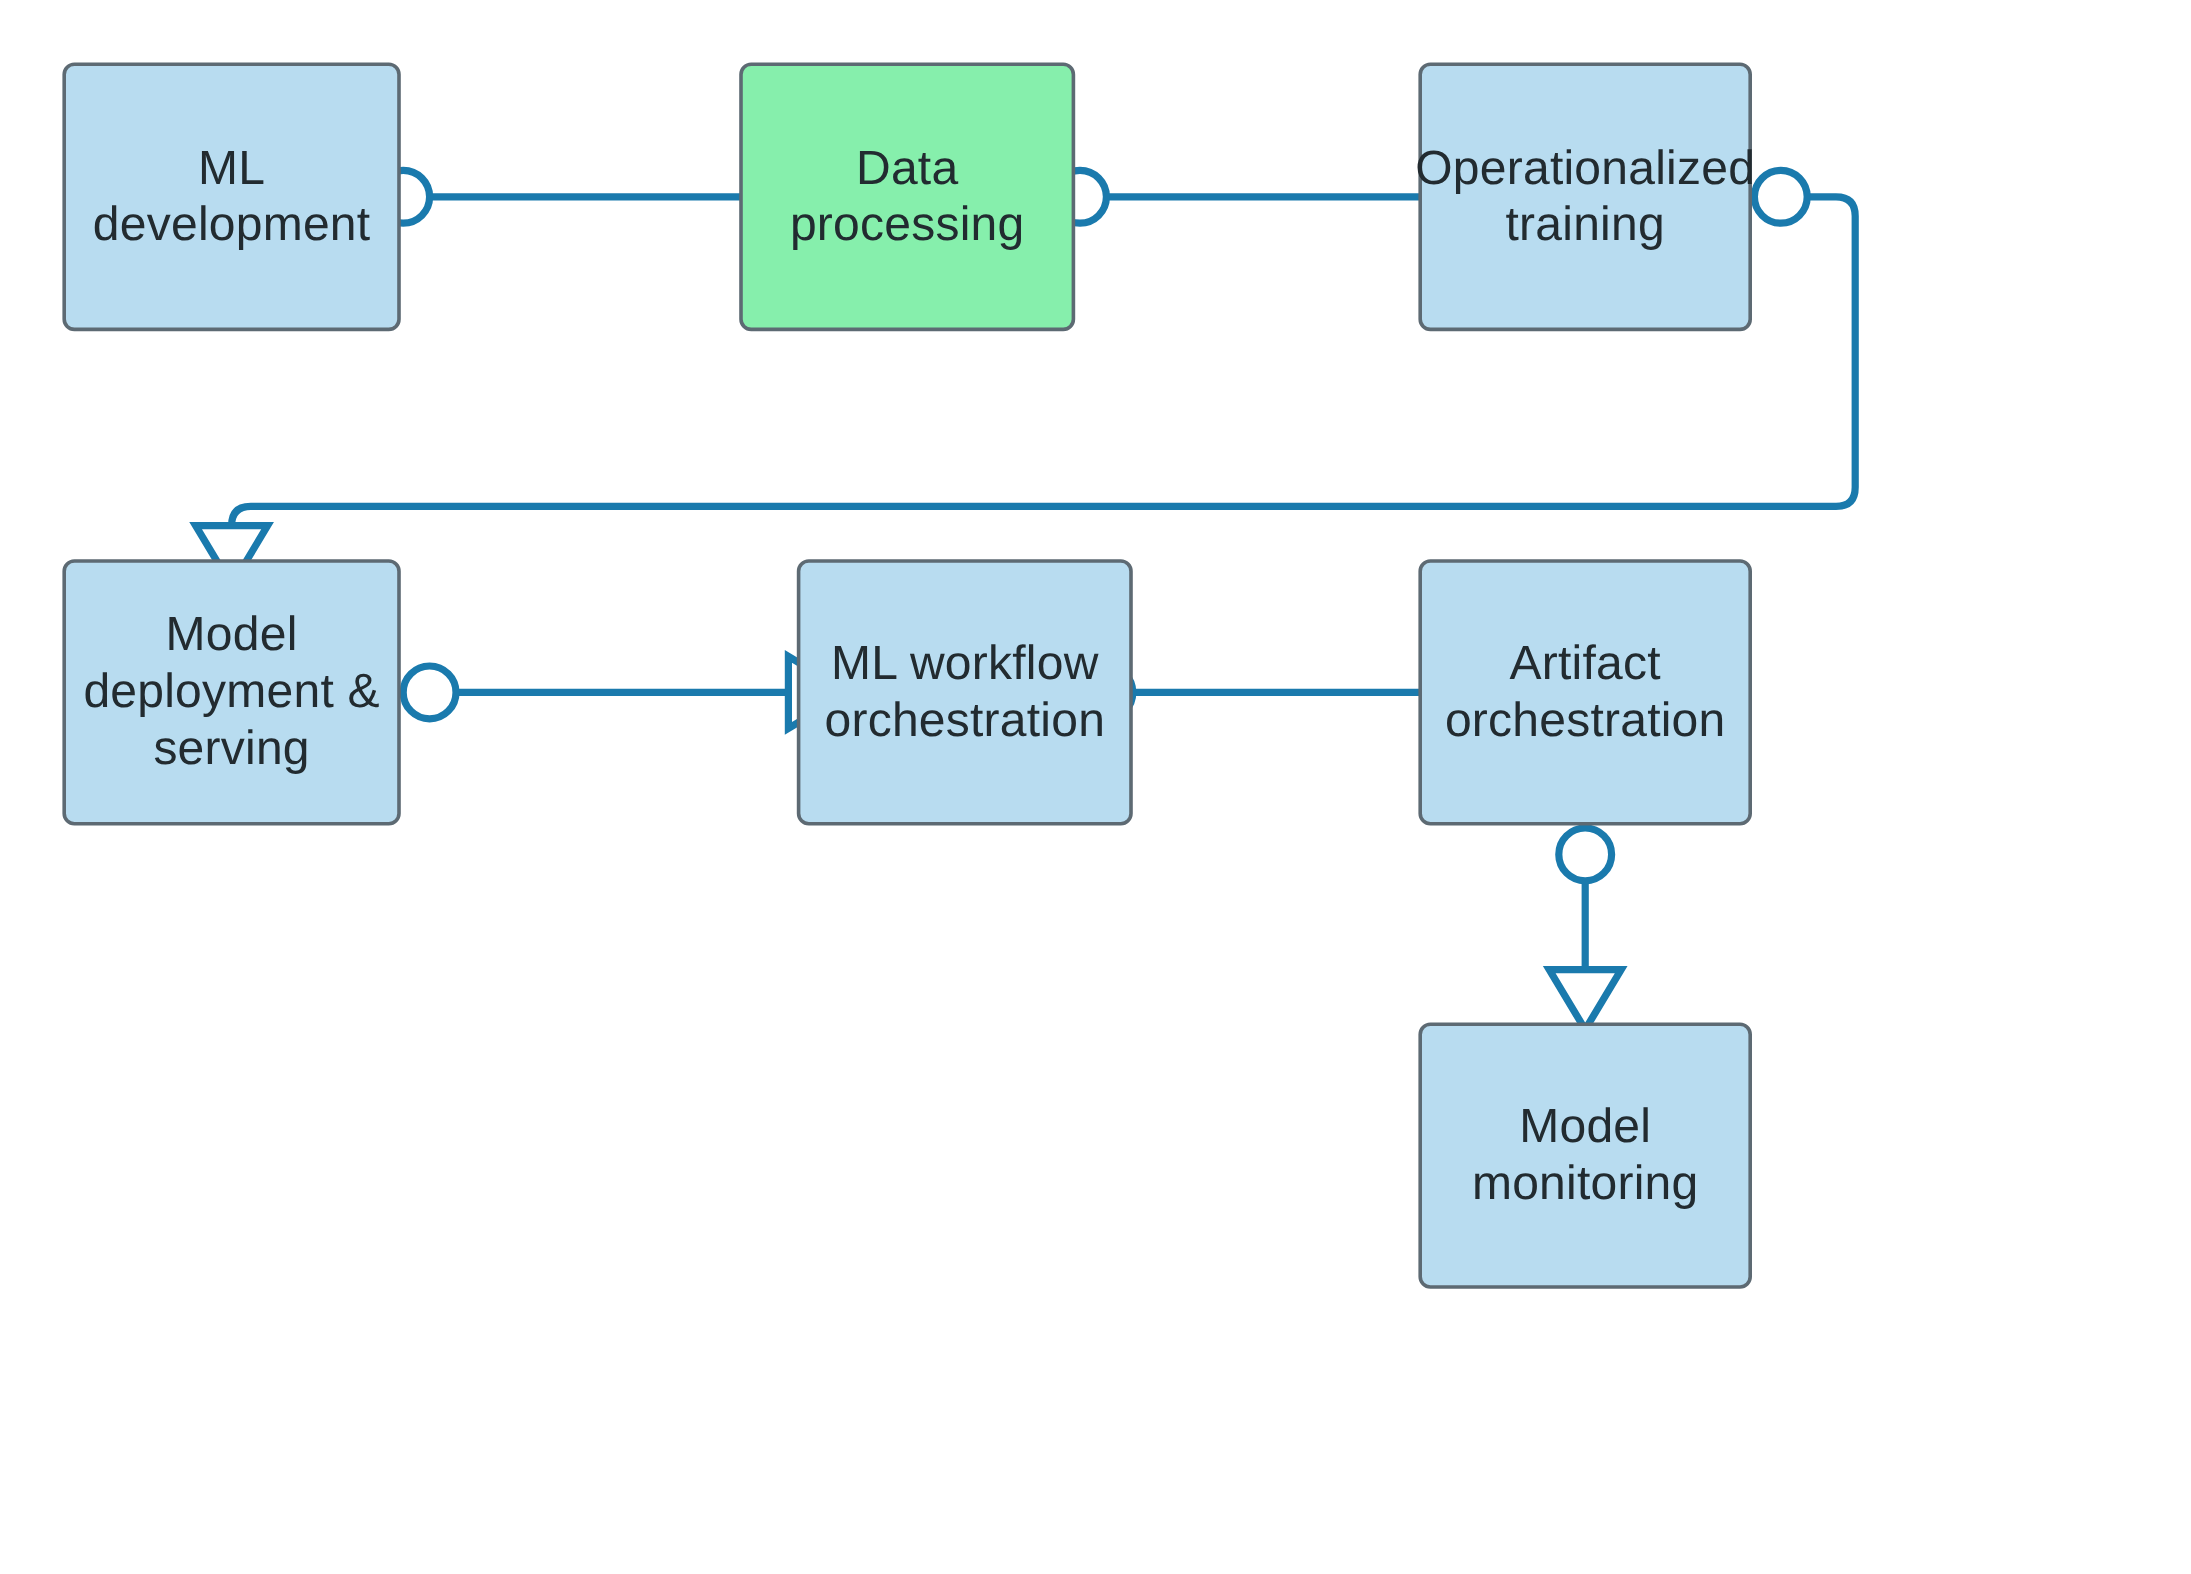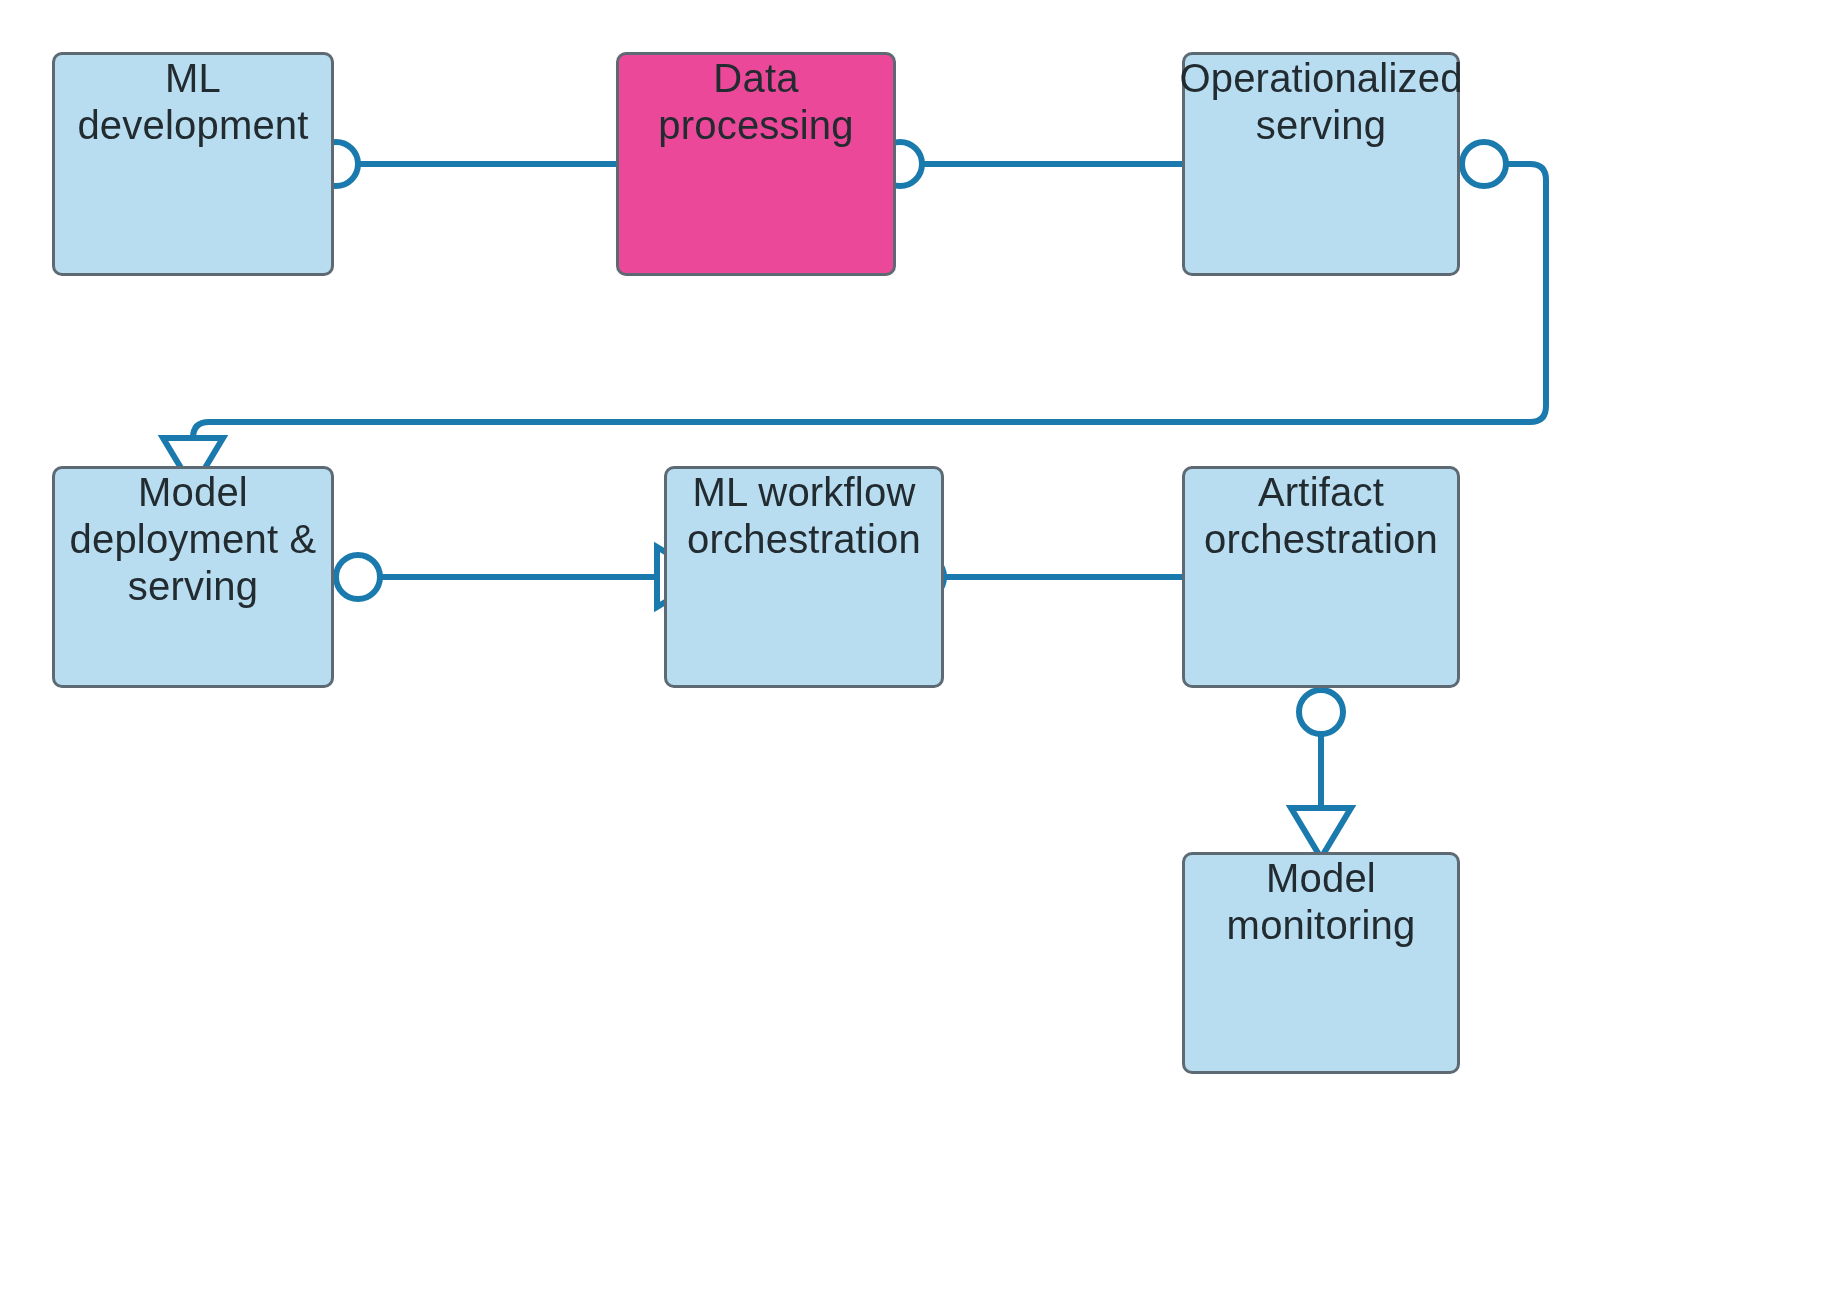--- a/index.html
+++ b/index.html
@@ -24,20 +24,21 @@
     width: 1826px;
     height: 1312px;
   }
   .node {
     position: absolute;
     box-sizing: border-box;
     background: #b8dcf0;
     border: 3px solid #5d6a73;
     border-radius: 10px;
     display: flex;
+    align-items: center;
     justify-content: center;
     text-align: center;
   }
   .node-label {
     color: #222b30;
     font-size: 40px;
     line-height: 1.18;
     letter-spacing: 0.2px;
     white-space: pre-line;
     padding: 0 2px;
@@ -85,28 +86,28 @@
       <circle cx="1321" cy="712" r="22" fill="#ffffff" stroke="#1a7aad" stroke-width="6"></circle>
       <polygon points="1291,808 1351,808 1321,858" fill="#ffffff" stroke="#1a7aad" stroke-width="6" stroke-linejoin="miter"></polygon>
     </g>
   </svg>
 
   <div class="node" id="node-ml-development" style="left: 52px; top: 52px; width: 282px; height: 224px; background: rgb(184, 220, 240); border-color: rgb(93, 106, 115);">
     <span class="node-label" style="color: rgb(34, 43, 48);">ML
 development</span>
   </div>
 
-  <div class="node" id="node-data-processing" style="left: 616px; top: 52px; width: 280px; height: 224px; background: #ec4899; border-color: rgb(93, 106, 115);">
+  <div class="node" id="node-data-processing" style="left: 616px; top: 52px; width: 280px; height: 224px; background: #86efac; border-color: rgb(93, 106, 115);">
     <span class="node-label" style="color: rgb(34, 43, 48);">Data
 processing</span>
   </div>
 
   <div class="node" id="node-operationalized-training" style="left: 1182px; top: 52px; width: 278px; height: 224px; background: rgb(184, 220, 240); border-color: rgb(93, 106, 115);">
     <span class="node-label" style="color: rgb(34, 43, 48);">Operationalized
-serving</span>
+training</span>
   </div>
 
   <div class="node" id="node-model-deployment-serving" style="left: 52px; top: 466px; width: 282px; height: 222px; background: rgb(184, 220, 240); border-color: rgb(93, 106, 115);">
     <span class="node-label" style="color: rgb(34, 43, 48);">Model
 deployment &amp;
 serving</span>
   </div>
 
   <div class="node" id="node-ml-workflow-orchestration" style="left: 616px; top: 466px; width: 280px; height: 222px; background: rgb(184, 220, 240); border-color: rgb(93, 106, 115); margin-left: 48px;">
     <span class="node-label" style="color: rgb(34, 43, 48);">ML workflow

